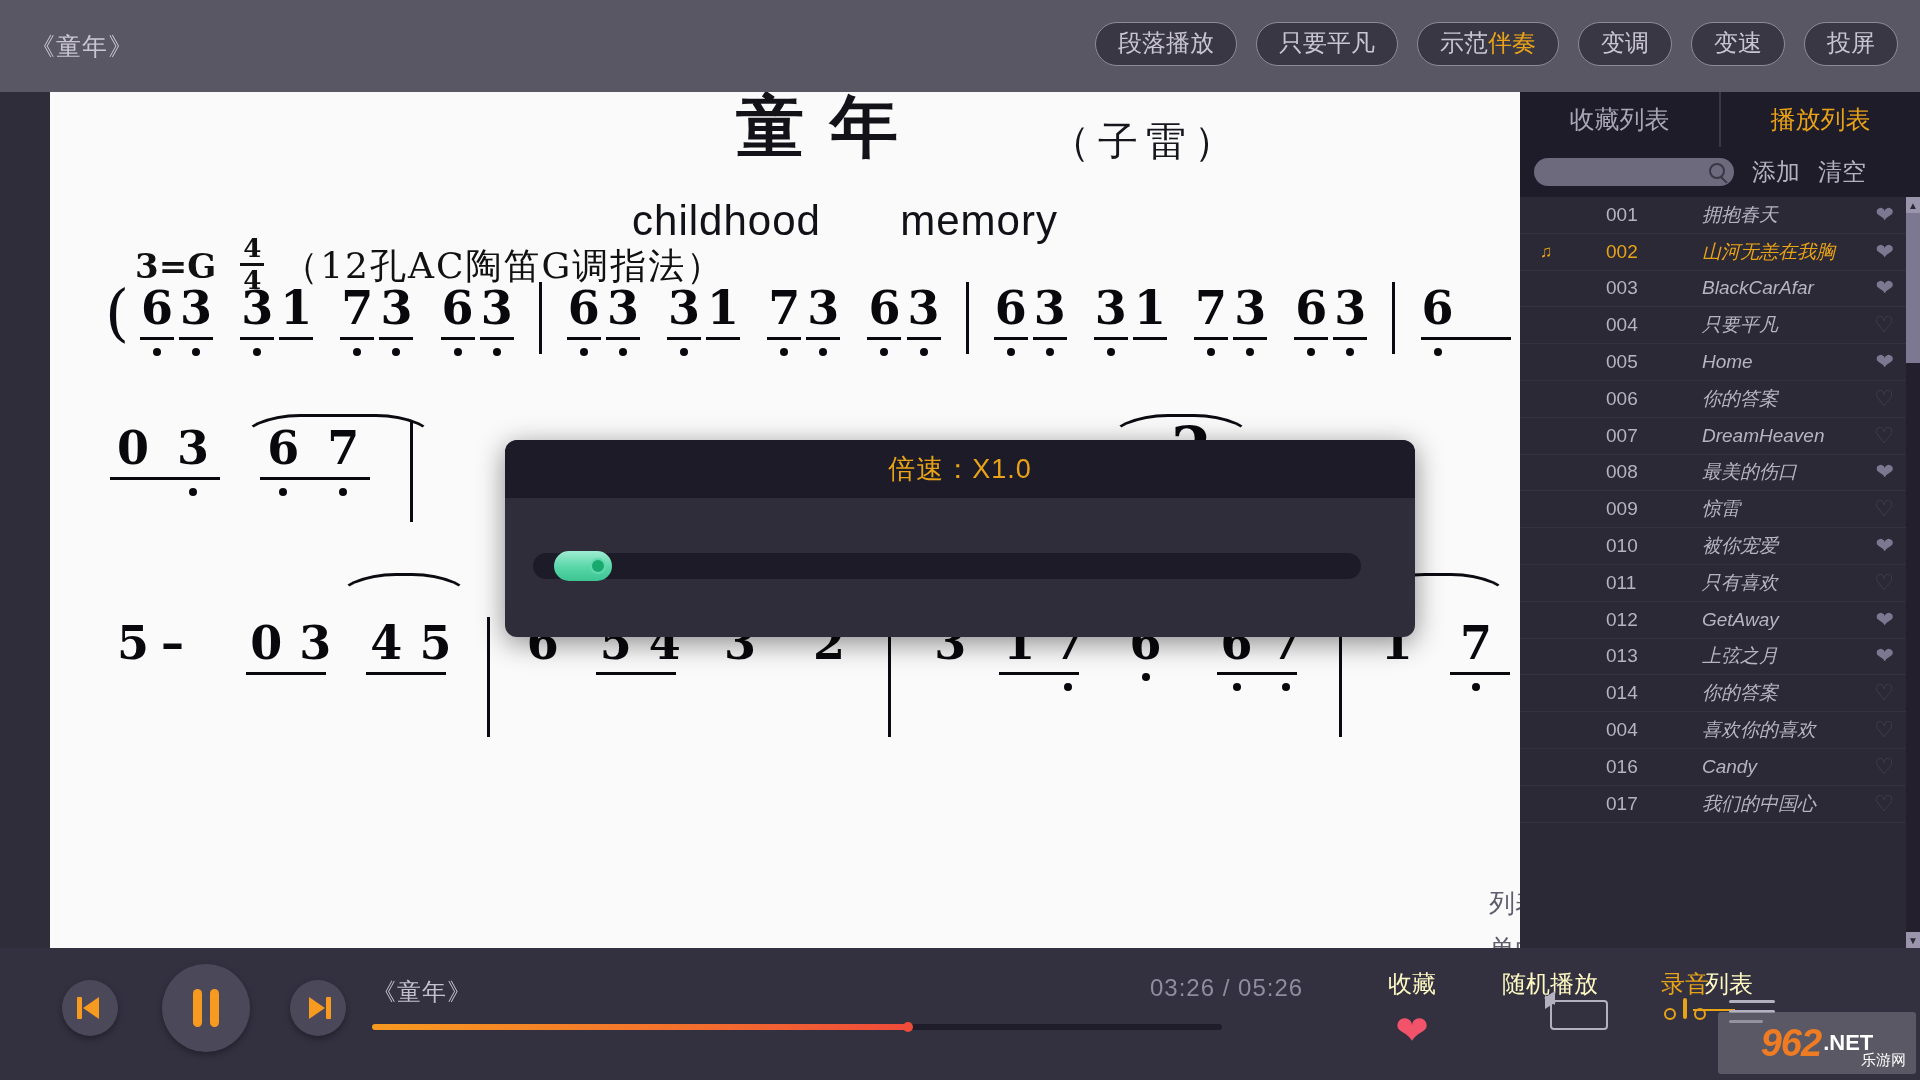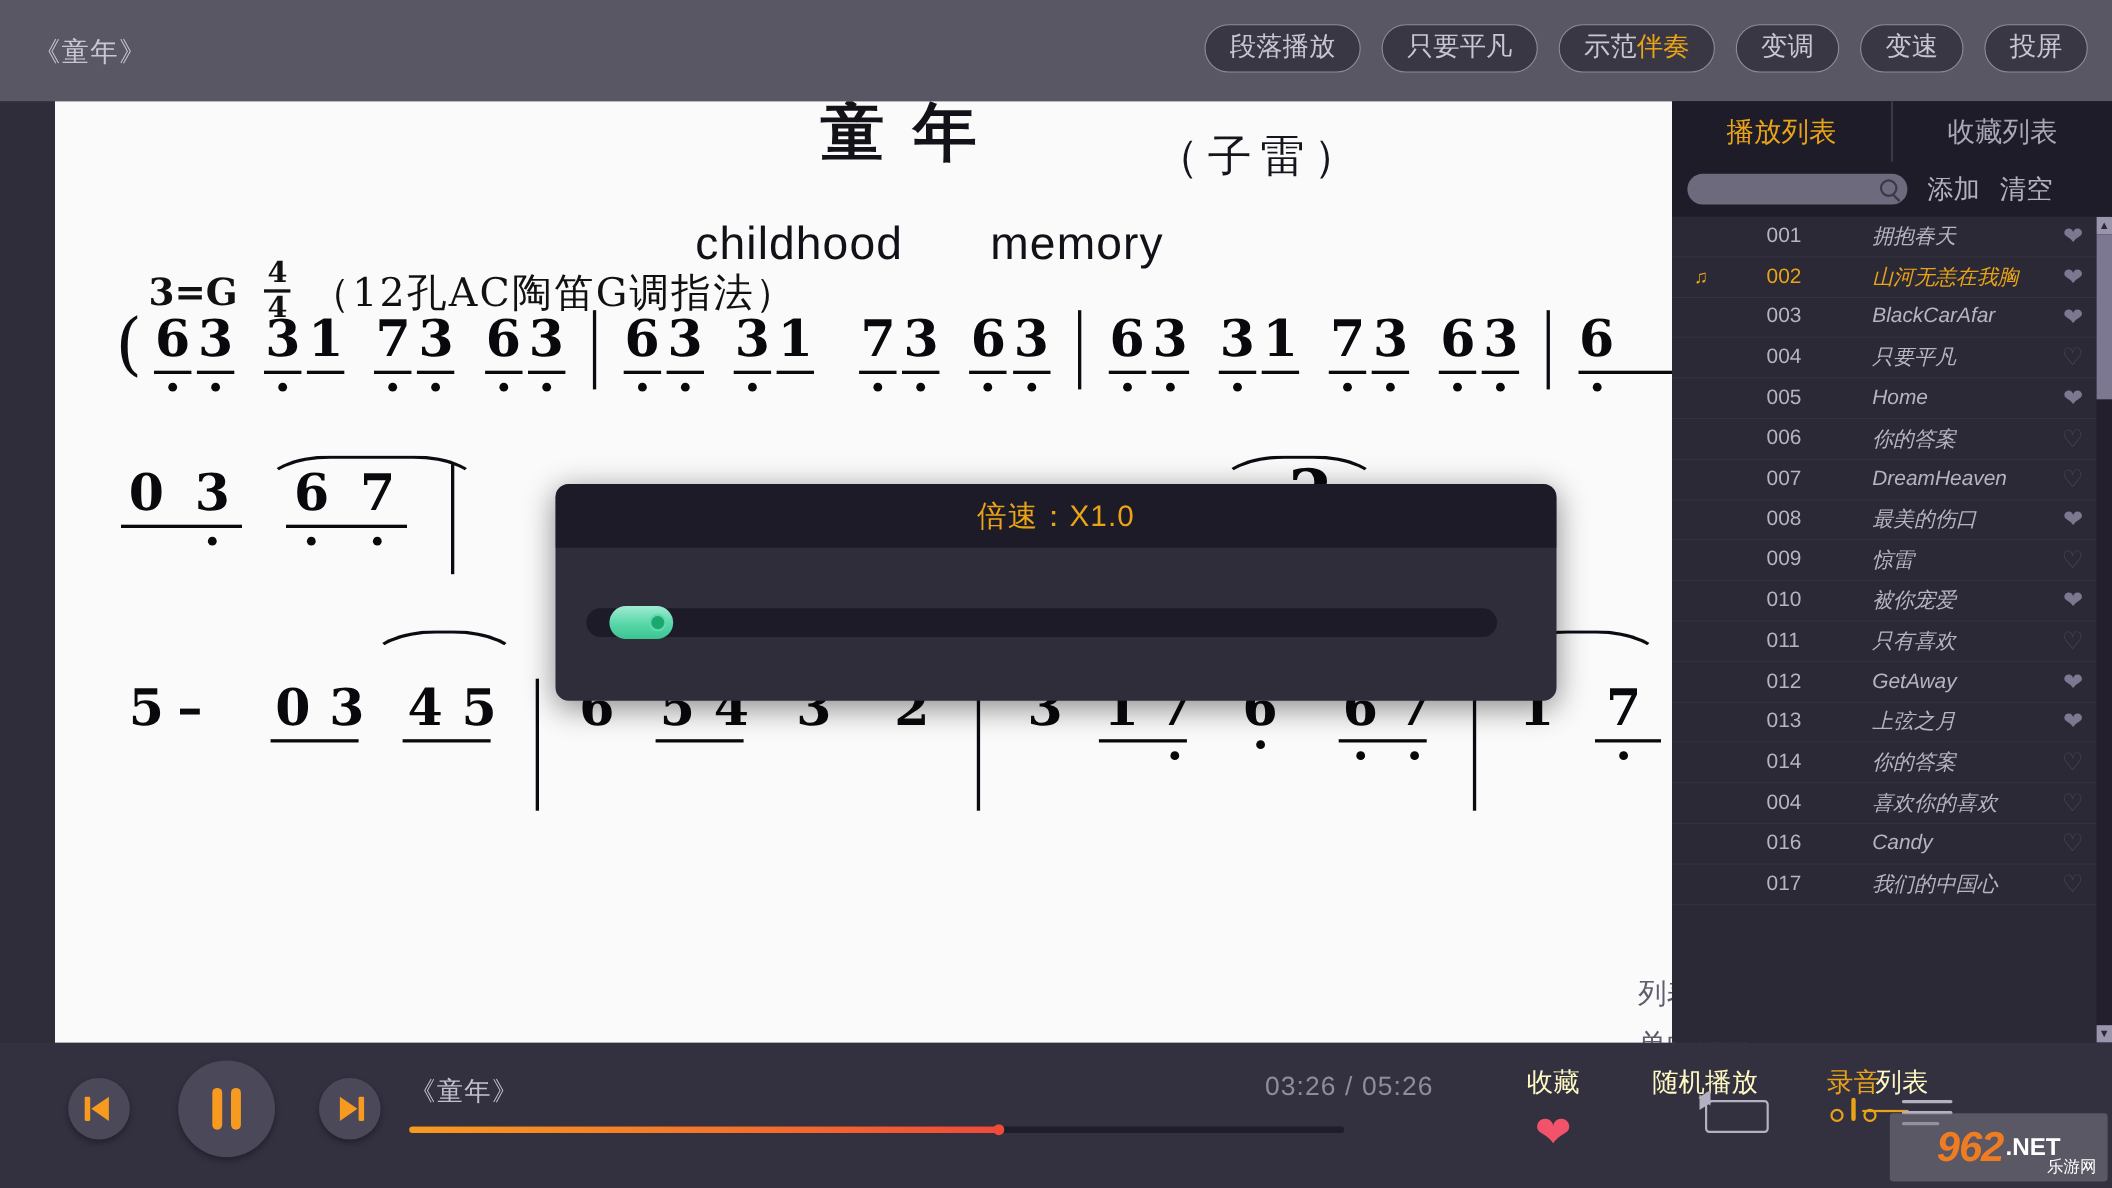--- a/index.html
+++ b/index.html
@@ -32,21 +32,21 @@
 
   
   .sheet{
     position:absolute;left:50px;top:92px;
     width:1472px;height:856px;
     background:#fafafa;overflow:hidden;
   }
   .score-title{
     position:absolute;left:780px;top:-10px;
     font-family:"DejaVu Serif","Liberation Serif",serif;
-    font-size:58px;font-weight:700;color:#121218;
+    font-size:68px;font-weight:700;color:#121218;
     letter-spacing:26px;
     transform:translateX(-50%);
     white-space:nowrap;
   }
   .score-author{
     position:absolute;left:1000px;top:22px;
     font-family:"DejaVu Serif","Liberation Serif",serif;
     font-size:40px;color:#15151c;letter-spacing:8px;white-space:nowrap;
   }
   .score-sub{
@@ -308,21 +308,21 @@
 
       
       <span class="mgrp">
         <span class="note" style="width:34px;">6<span class="beam" style="width:34px;"></span><span class="oct-dot" style="bottom:-22px;"></span></span>
         <span class="note" style="width:34px;">3<span class="beam" style="width:34px;"></span><span class="oct-dot" style="bottom:-22px;"></span></span>
       </span>
       <span class="mgrp" style="margin-left:22px;">
         <span class="note" style="width:34px;">3<span class="beam" style="width:34px;"></span><span class="oct-dot" style="bottom:-22px;"></span></span>
         <span class="note" style="width:34px;">1<span class="beam" style="width:34px;"></span></span>
       </span>
-      <span class="mgrp" style="margin-left:36px;">
+      <span class="mgrp" style="margin-left:22px;">
         <span class="note" style="width:34px;">7<span class="beam" style="width:34px;"></span><span class="oct-dot" style="bottom:-22px;"></span></span>
         <span class="note" style="width:34px;">3<span class="beam" style="width:34px;"></span><span class="oct-dot" style="bottom:-22px;"></span></span>
       </span>
       <span class="mgrp" style="margin-left:22px;">
         <span class="note" style="width:34px;">6<span class="beam" style="width:34px;"></span><span class="oct-dot" style="bottom:-22px;"></span></span>
         <span class="note" style="width:34px;">3<span class="beam" style="width:34px;"></span><span class="oct-dot" style="bottom:-22px;"></span></span>
       </span>
 
       <span class="barline" style="height:72px;margin:0 20px;"></span>
 
@@ -423,22 +423,22 @@
     </div>
   </div>
 
   <div class="loop-pop">
     <div>列表循环</div>
     <div>单曲循环</div>
   </div>
 
   <div class="playlist">
     <div class="pl-tabs">
+      <div class="pl-tab">收藏列表</div>
       <div class="pl-tab active">播放列表</div>
-      <div class="pl-tab">收藏列表</div>
     </div>
 
     <div class="pl-search-row">
       <div class="pl-search">
         <input type="text" placeholder="" style="">
         <span class="mag"></span>
       </div>
       <span class="pl-act">添加</span>
       <span class="pl-act">清空</span>
     </div>

